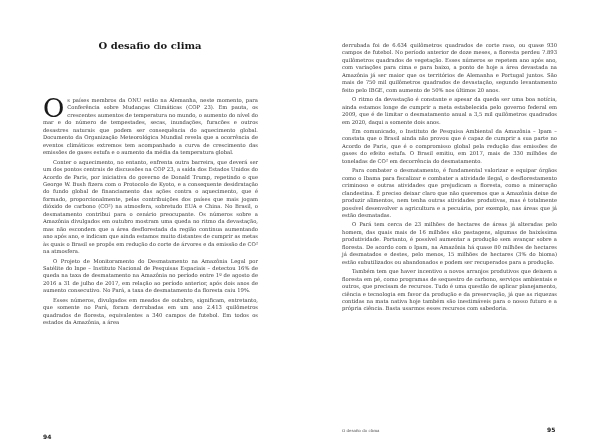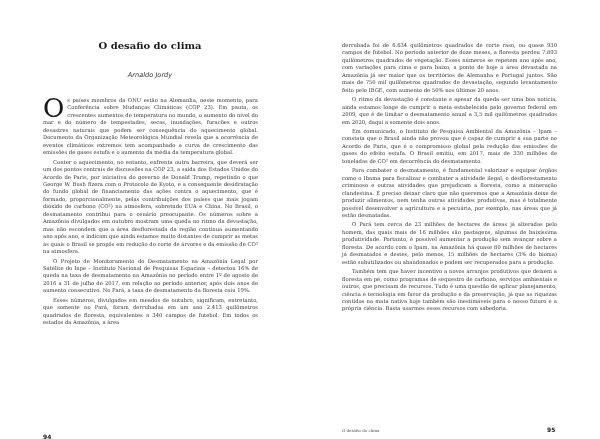--- a/index.html
+++ b/index.html
@@ -25,21 +25,20 @@
              font-size: 6px; color: #1a1a1a; }
   .left .pagenum { left: 43px; top: 433px; }
   .right .pagenum { left: 247px; top: 426px; }
   .running { position: absolute; left: 42px; top: 428px; font-size: 4px; color: #555; }
 </style>
 </head>
 <body>
 
 <div class="page left">
   <div class="title">O desafio do clima</div>
-  <div class="author">Arnaldo Jordy</div>
   <div class="col">
     <p class="dropcap-par"><span class="dropcap">O</span><span>s países membros da ONU estão na Alemanha, neste momento, para Conferência sobre Mudanças Climáticas (COP 23). Em pauta, os crescentes aumentos de temperatura no mundo, o aumento do nível do mar e do número de tempestades, secas, inundações, furacões e outros desastres naturais que podem ser consequência do aquecimento global. Documento da Organização Meteorológica Mundial revela que a ocorrência de eventos climáticos extremos tem acompanhado a curva de crescimento das emissões de gases estufa e o aumento da média da temperatura global.</span></p>
     <p>Conter o aquecimento, no entanto, enfrenta outra barreira, que deverá ser um dos pontos centrais de discussões na COP 23, a saída dos Estados Unidos do Acordo de Paris, por iniciativa do governo de Donald Trump, repetindo o que George W. Bush fizera com o Protocolo de Kyoto, e a consequente desidratação do fundo global de financiamento das ações contra o aquecimento, que é formado, proporcionalmente, pelas contribuições dos países que mais jogam dióxido de carbono (CO²) na atmosfera, sobretudo EUA e China. No Brasil, o desmatamento contribui para o cenário preocupante. Os números sobre a Amazônia divulgados em outubro mostram uma queda no ritmo da devastação, mas não escondem que a área desflorestada da região continua aumentando ano após ano, e indicam que ainda estamos muito distantes de cumprir as metas às quais o Brasil se propôs em redução do corte de árvores e da emissão de CO² na atmosfera.</p>
     <p>O Projeto de Monitoramento do Desmatamento na Amazônia Legal por Satélite do Inpe – Instituto Nacional de Pesquisas Espaciais – detectou 16% de queda na taxa de desmatamento na Amazônia no período entre 1º de agosto de 2016 a 31 de julho de 2017, em relação ao período anterior, após dois anos de aumento consecutivo. No Pará, a taxa de desmatamento da floresta caiu 19%.</p>
     <p>Esses números, divulgados em meados de outubro, significam, entretanto, que somente no Pará, foram derrubadas em um ano 2.413 quilômetros quadrados de floresta, equivalentes a 340 campos de futebol. Em todos os estados da Amazônia, a área</p>
   </div>
   <div class="pagenum">94</div>
 </div>
 
 <div class="page right">

